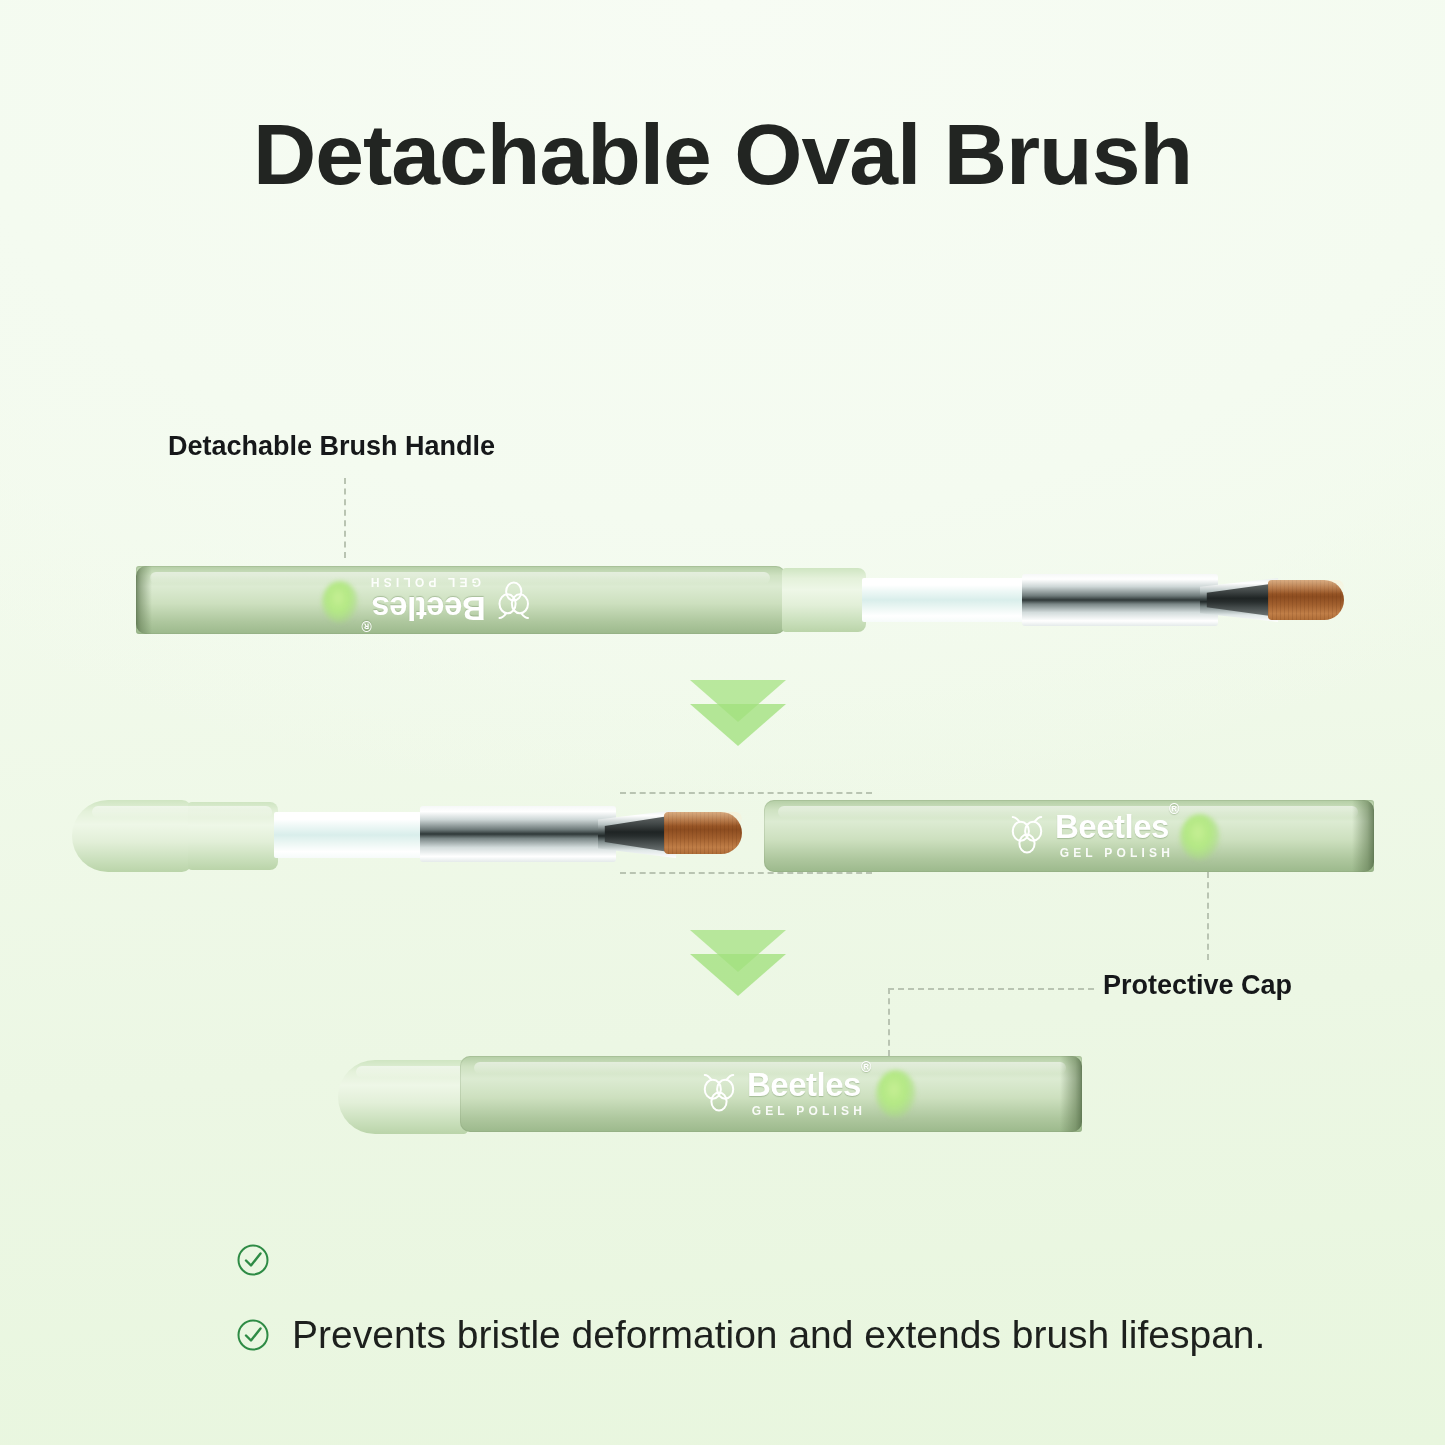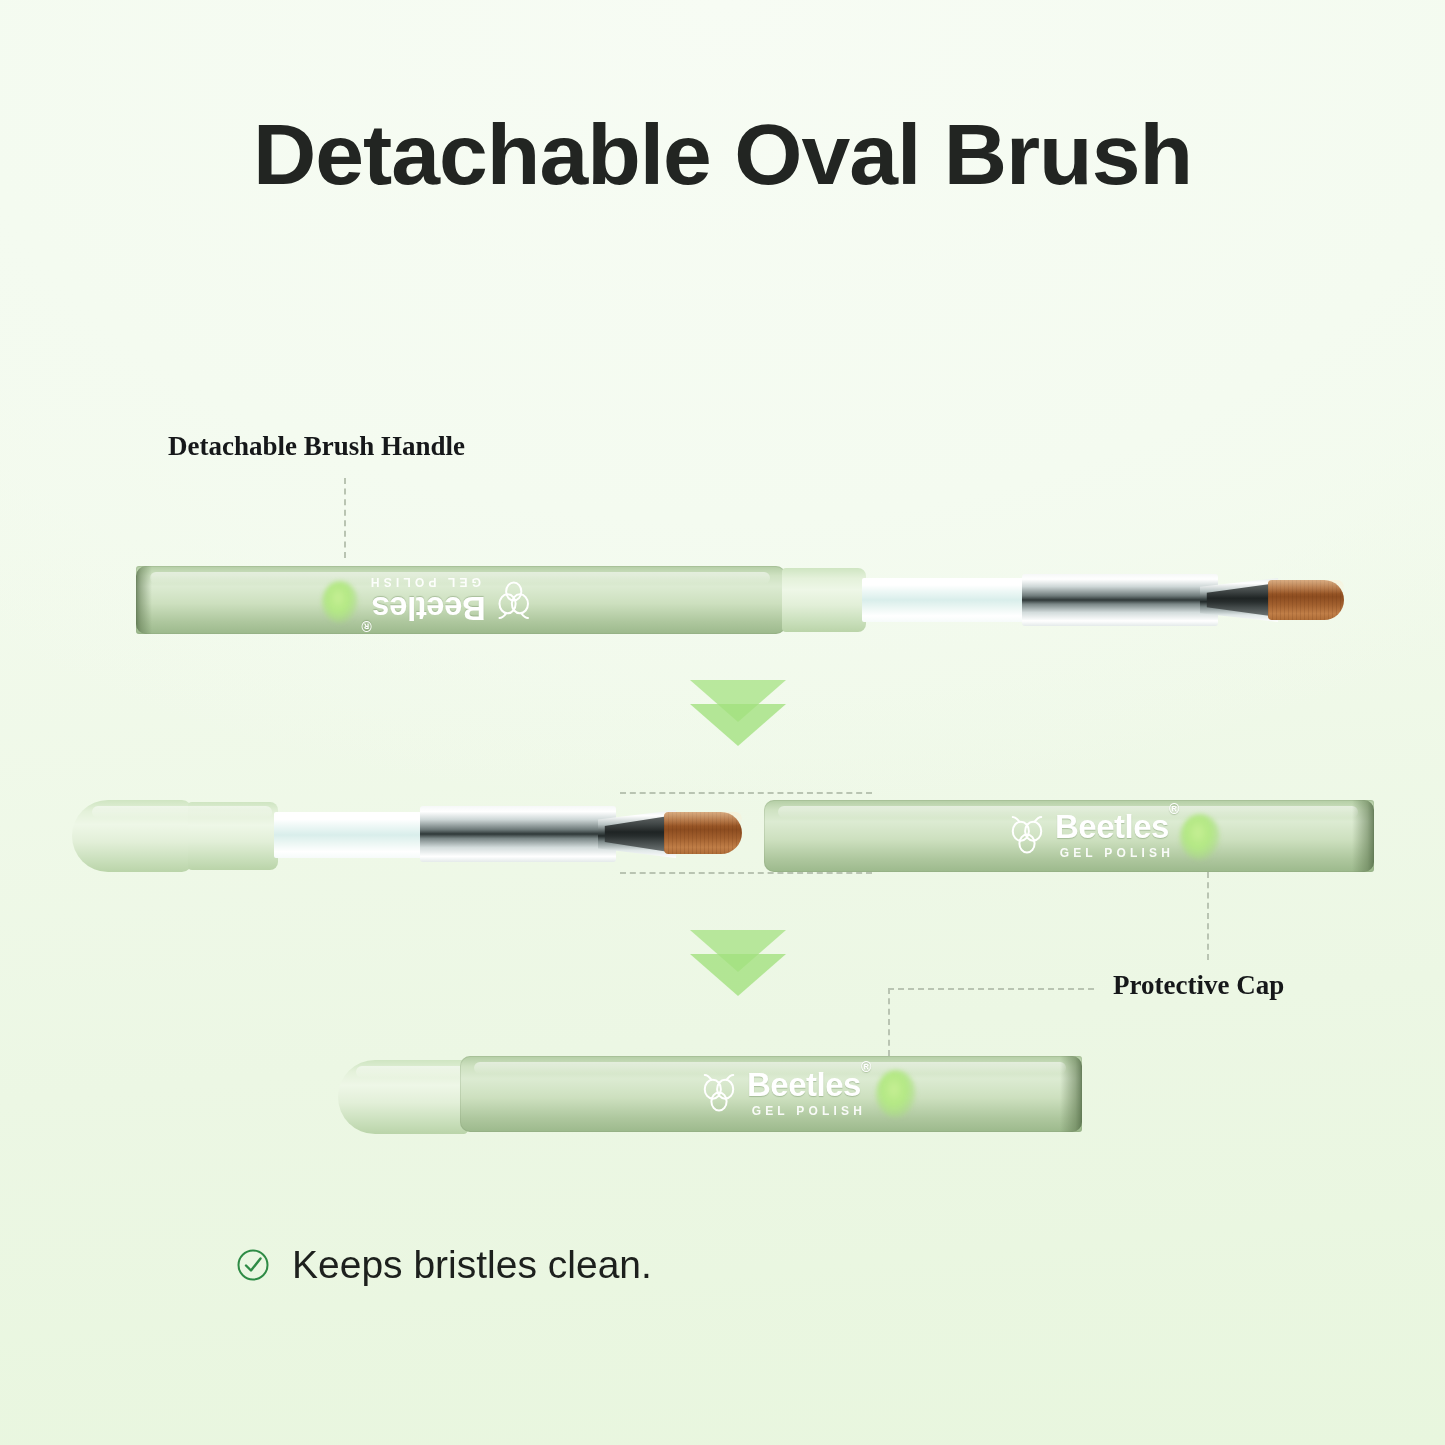--- a/index.html
+++ b/index.html
@@ -32,24 +32,23 @@
     width:780px;text-align:center;
     font-size:38px;line-height:48px;
     color:#2c2f2c;
   }
 
   
   .callout{
     position:absolute;
     font-size:27px;font-weight:bold;color:#16181a;
     white-space:nowrap;
-    font-family:Liberation Serif, serif;
   }
   #callout-handle{left:168px;top:431px;}
-  #callout-cap{left:1103px;top:970px;margin-left:10px;}
+  #callout-cap{left:1103px;top:970px;}
 
   
   .dash-v{
     position:absolute;width:0;
     border-left:2px dashed #b9c4b2;
   }
   .dash-h{
     position:absolute;height:0;
     border-top:2px dashed #b9c4b2;
   }
@@ -349,17 +348,23 @@
       </div>
     </div>
   </div>
 
   <div class="bullets">
     <div class="bullet">
       <svg class="check" viewBox="0 0 34 34">
         <circle cx="17" cy="17" r="14.5" fill="none" stroke="#2e8b45" stroke-width="2"></circle>
         <path d="M10 17.5 L15 22.5 L24.5 10.5" fill="none" stroke="#2e8b45" stroke-width="2.4" stroke-linecap="round" stroke-linejoin="round"></path>
       </svg>
-      <div class="bullet-text">Keeps bristles clean.</div>
+    </div>
+    <div class="bullet">
+      <svg class="check" viewBox="0 0 34 34">
+        <circle cx="17" cy="17" r="14.5" fill="none" stroke="#2e8b45" stroke-width="2"></circle>
+        <path d="M10 17.5 L15 22.5 L24.5 10.5" fill="none" stroke="#2e8b45" stroke-width="2.4" stroke-linecap="round" stroke-linejoin="round"></path>
+      </svg>
+      <div class="bullet-text">Prevents bristle deformation and extends brush lifespan.</div>
     </div>
   </div>
 
 </div>
 
 </body></html>

